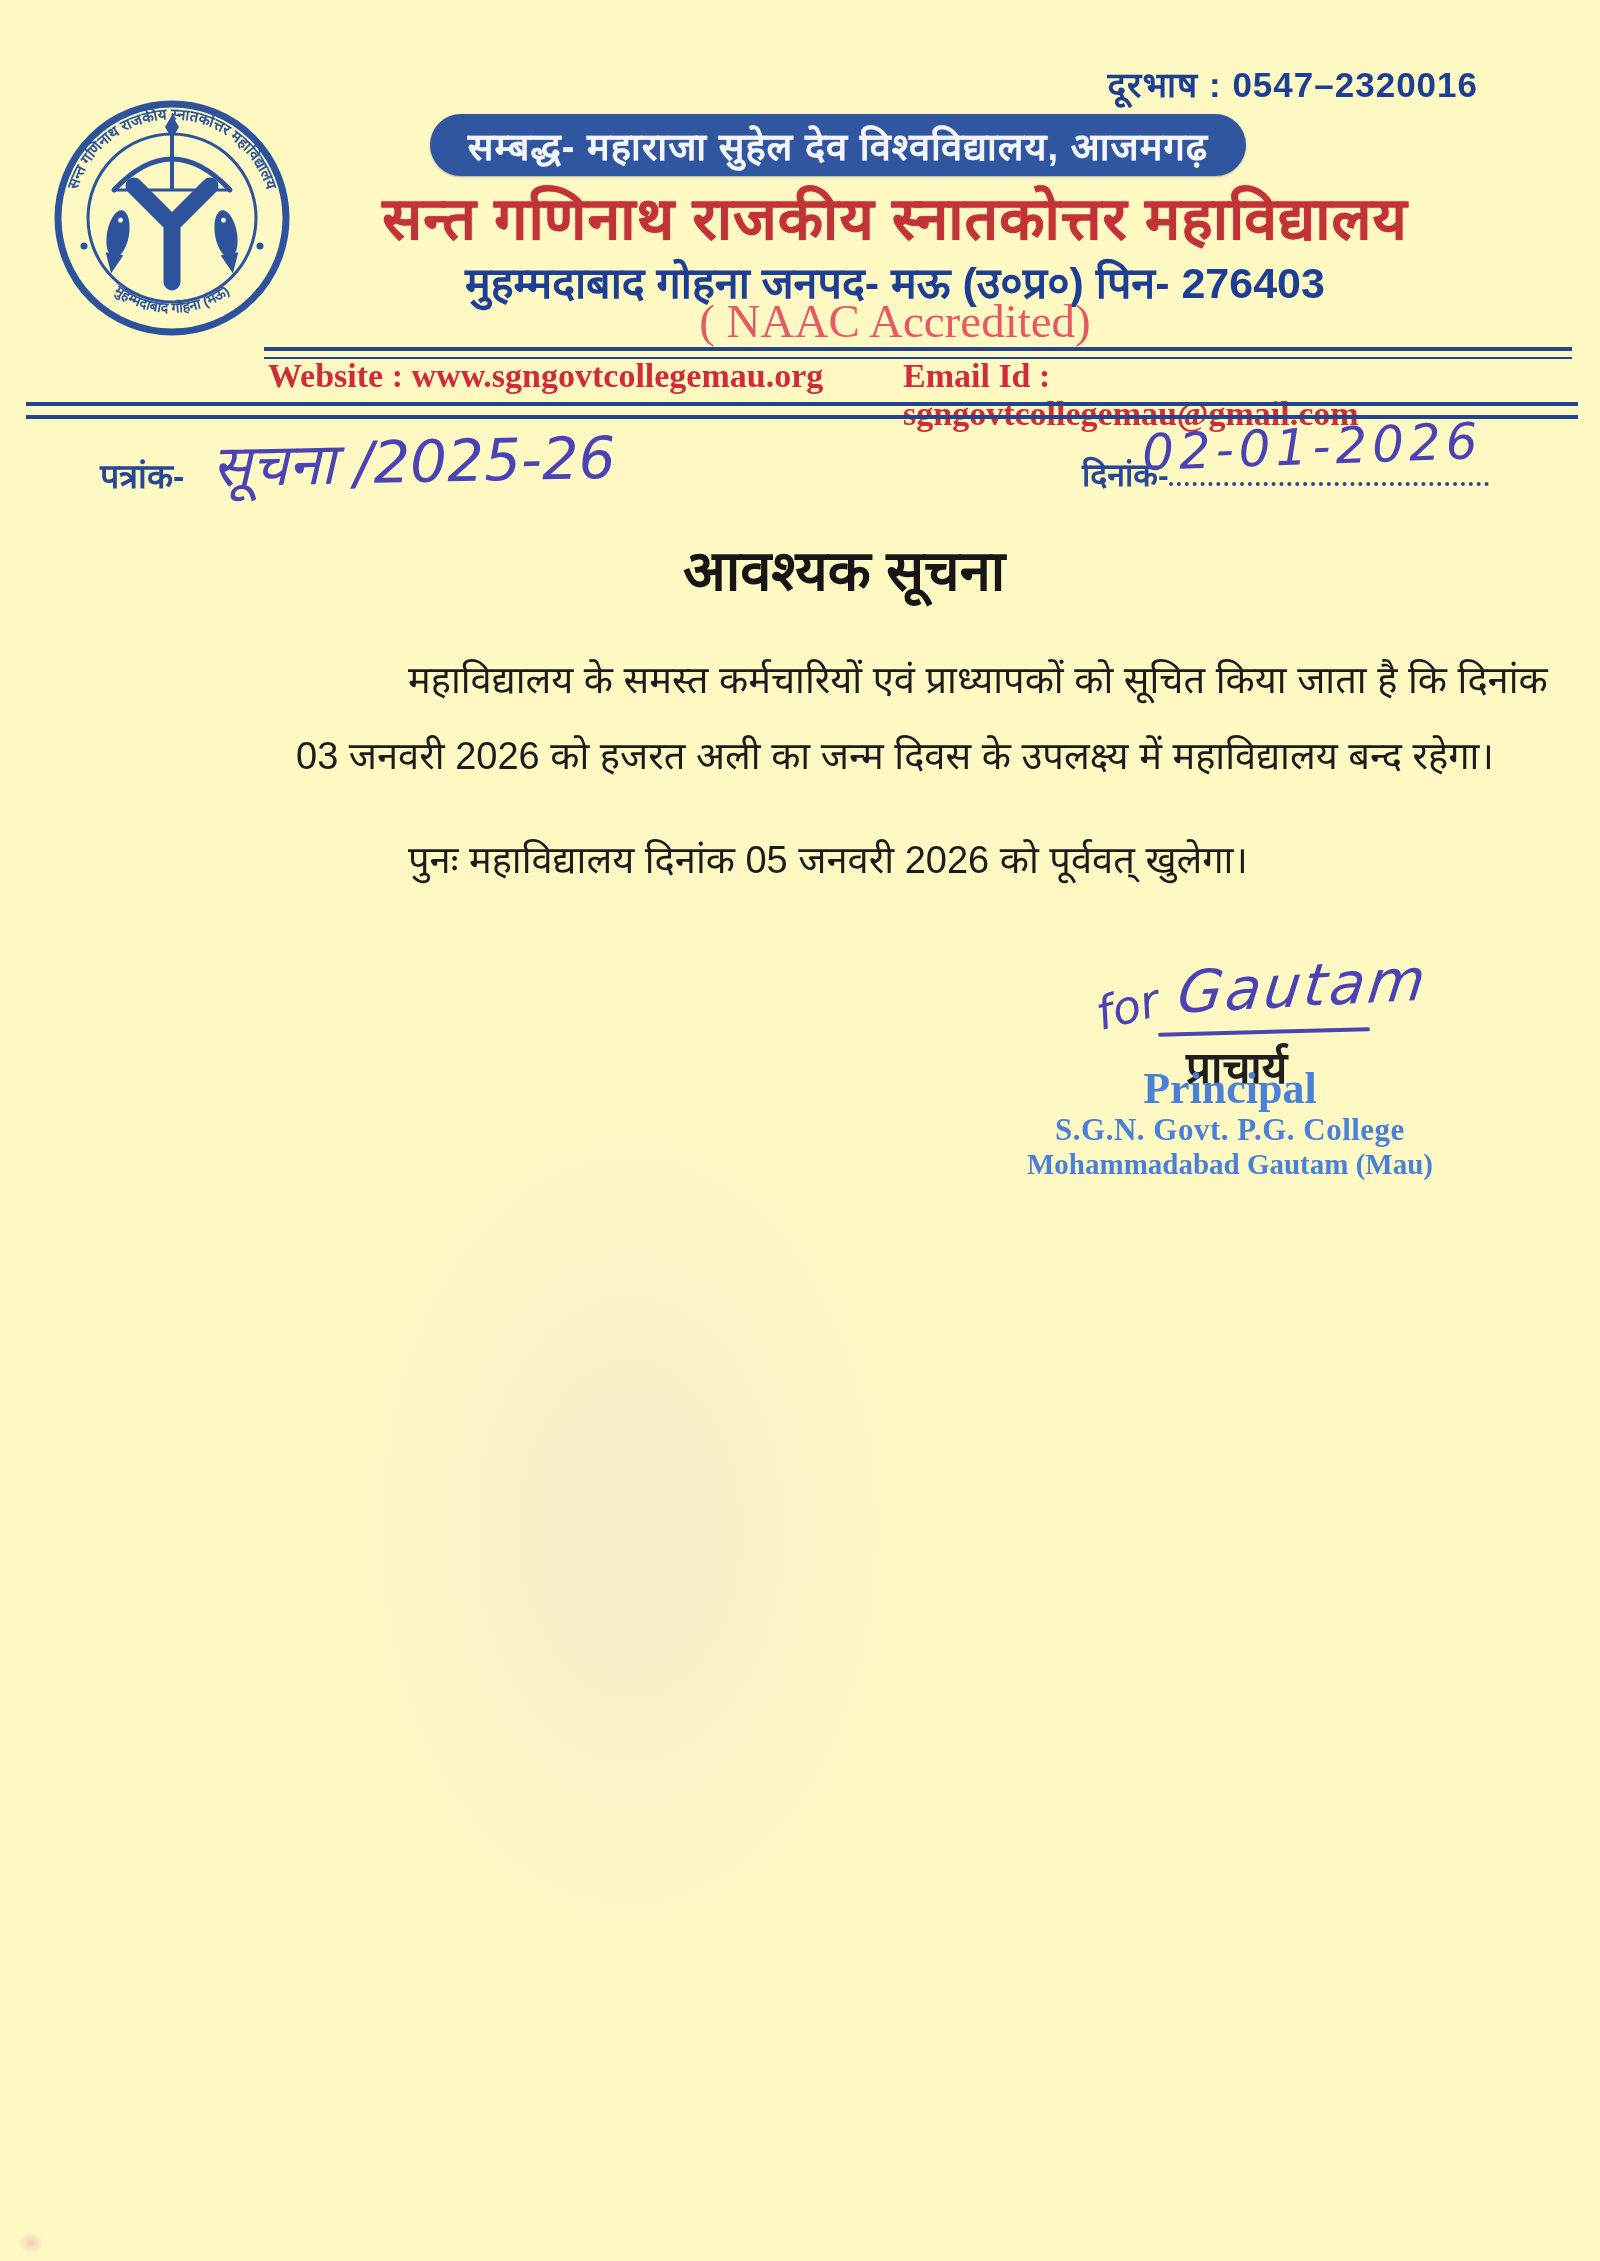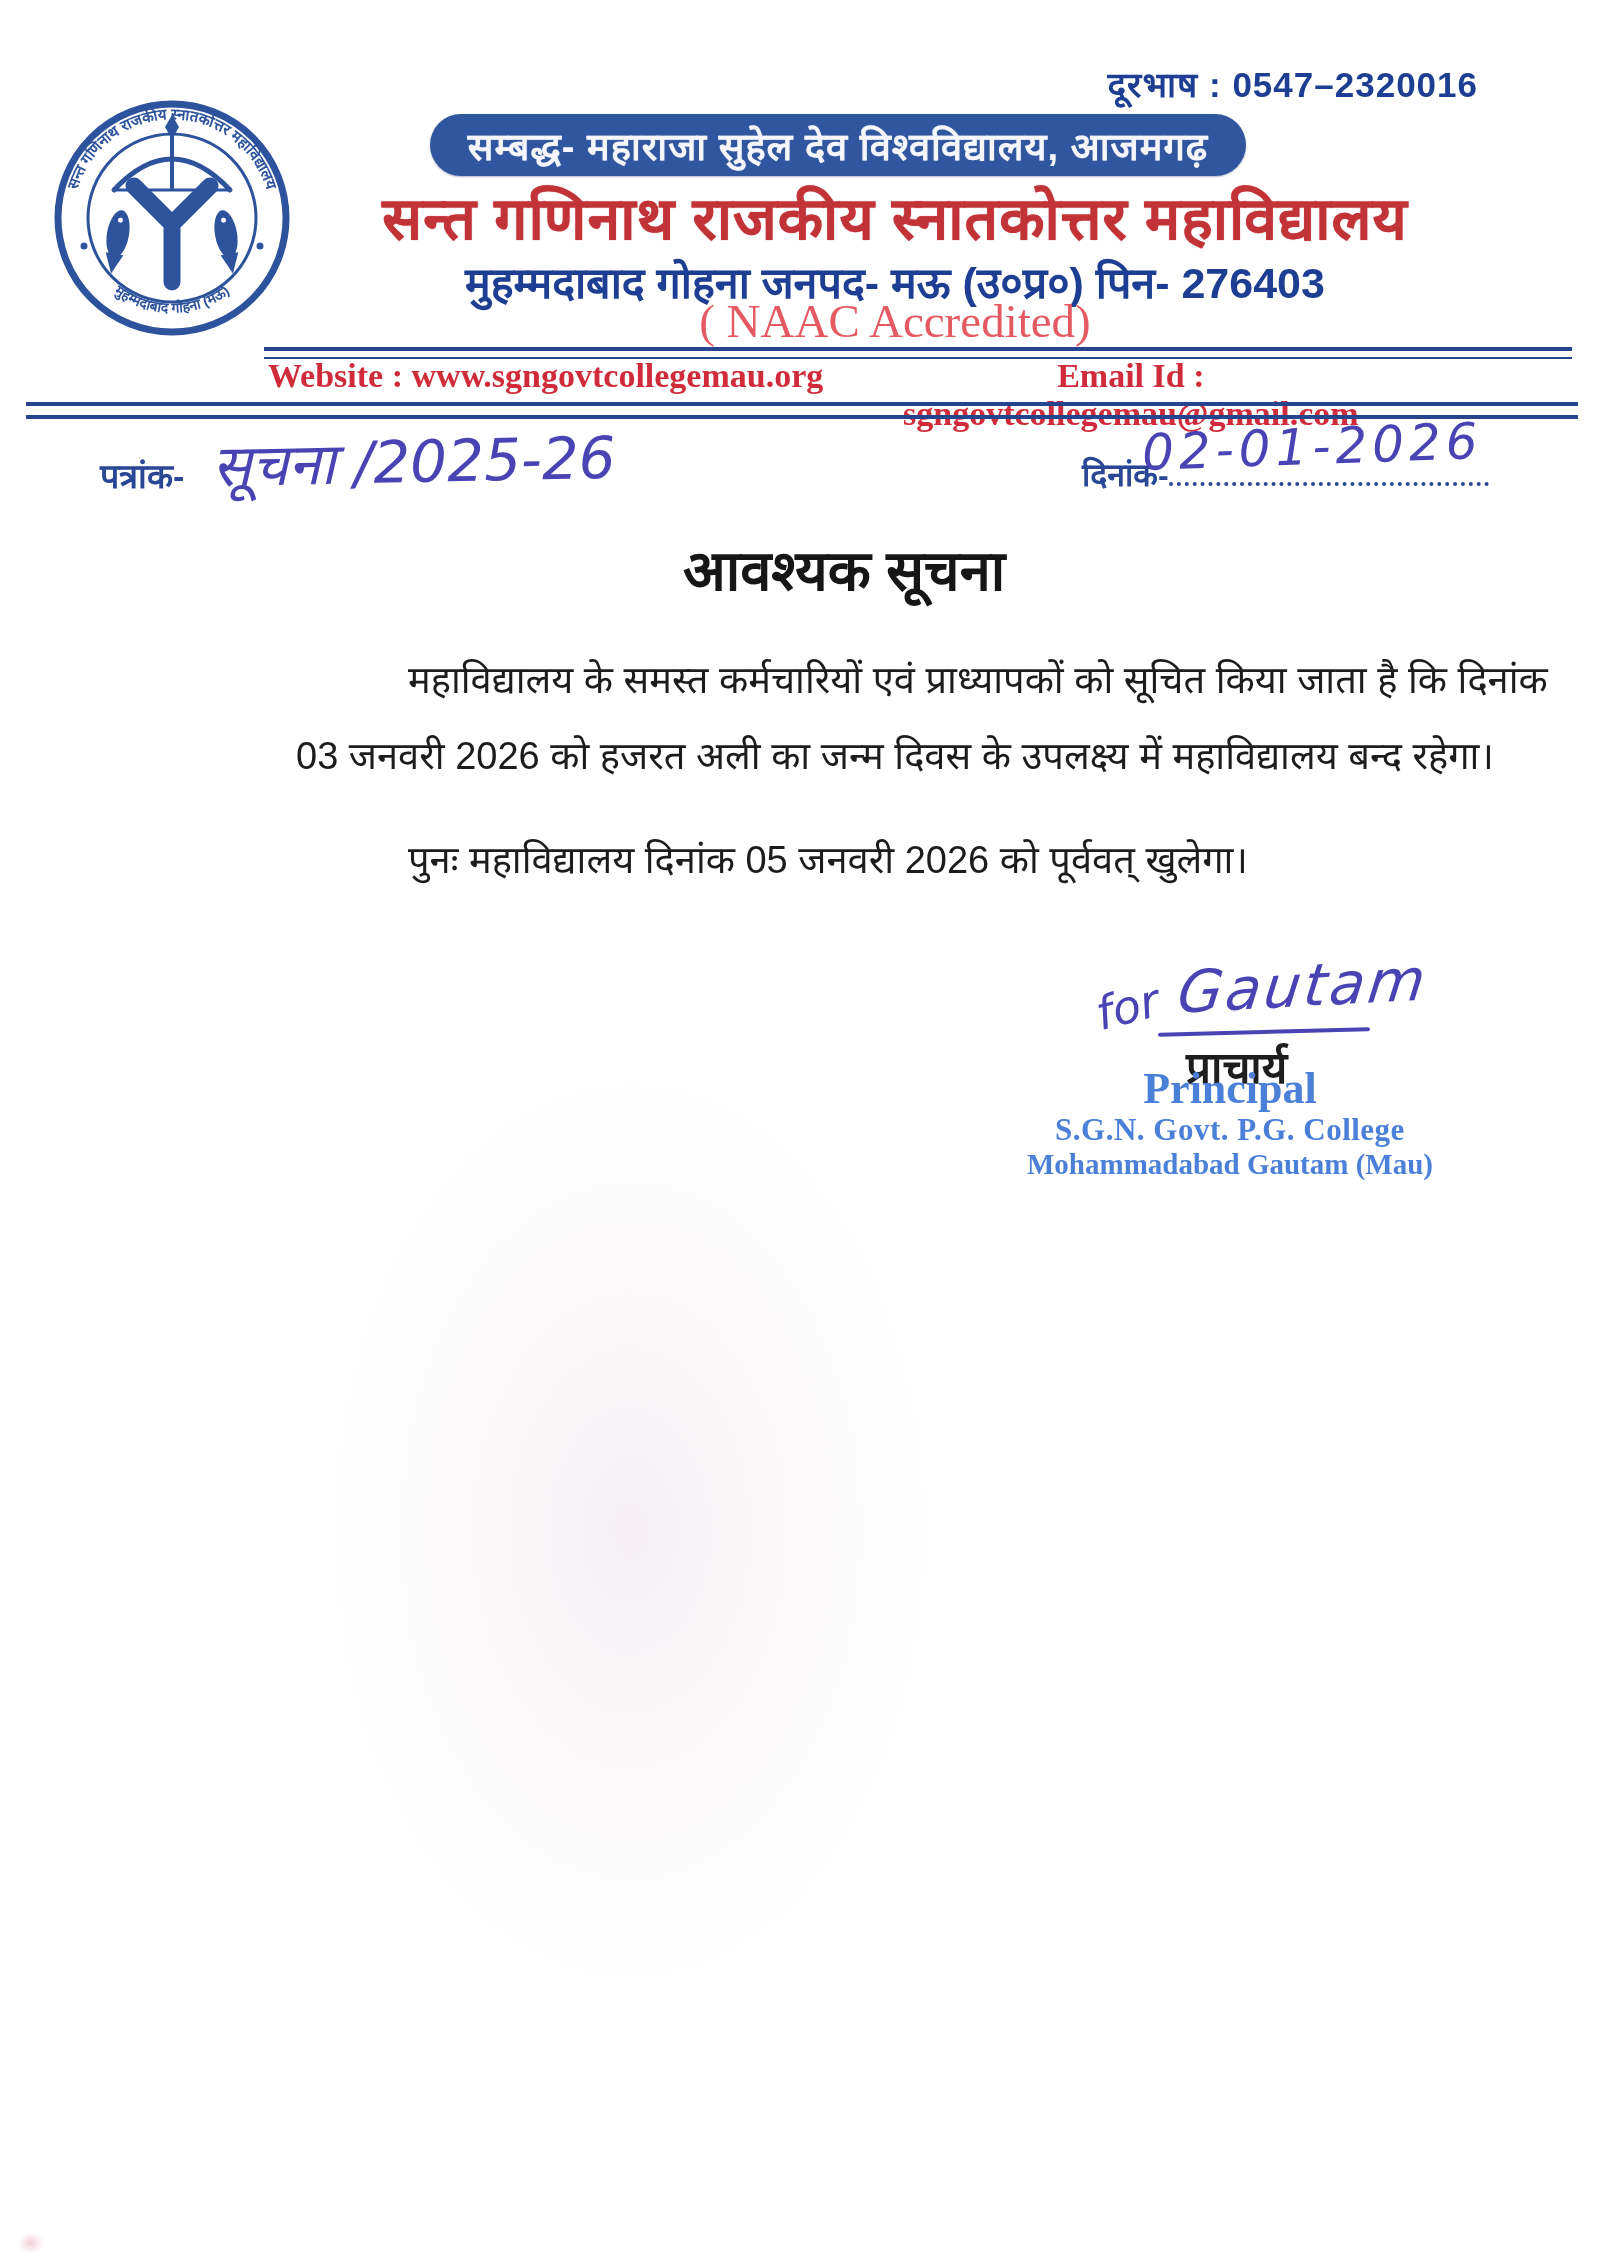--- a/index.html
+++ b/index.html
@@ -1,20 +1,20 @@
 <!DOCTYPE html>
 <html lang="hi"><head>
 <meta charset="utf-8">
 <style>
   html,body{margin:0;padding:0;background:#d9d9d9;}
   .page{
     position:relative;
     width:1600px;height:2261px;
     margin:0 auto;
-    background:#ffffff;
+    background:#fef9c3;
     overflow:hidden;
     font-family:"Liberation Sans","DejaVu Sans",sans-serif;
   }
   
   .phone{
     position:absolute;top:60px;right:122px;
     font-size:35px;font-weight:700;color:#1d3e92;
     letter-spacing:1px;
   }
   .seal{position:absolute;left:50px;top:96px;}
@@ -46,21 +46,21 @@
     position:absolute;left:290px;top:294px;width:1210px;
     text-align:center;
     font-family:"Liberation Serif","DejaVu Serif",serif;
     font-size:47px;color:#e55a62;
     white-space:nowrap;
   }
   .rule-top{
     position:absolute;left:264px;top:347px;width:1308px;height:6px;
     border-top:4px solid #24448e;border-bottom:2px solid #24448e;
   }
-  .webmail-row{position:absolute;left:0;top:357px;width:1336px;height:40px;text-align:center;}
+  .webmail-row{position:absolute;left:0;top:357px;width:1336px;height:40px;}
   .website{
     position:absolute;left:268px;top:0;
     font-family:"Liberation Serif","DejaVu Serif",serif;
     font-size:34px;font-weight:700;color:#d02b3a;
   }
   .email{
     position:absolute;left:903px;top:0;
     font-family:"Liberation Serif","DejaVu Serif",serif;
     font-size:34px;font-weight:700;color:#d02b3a;
   }

